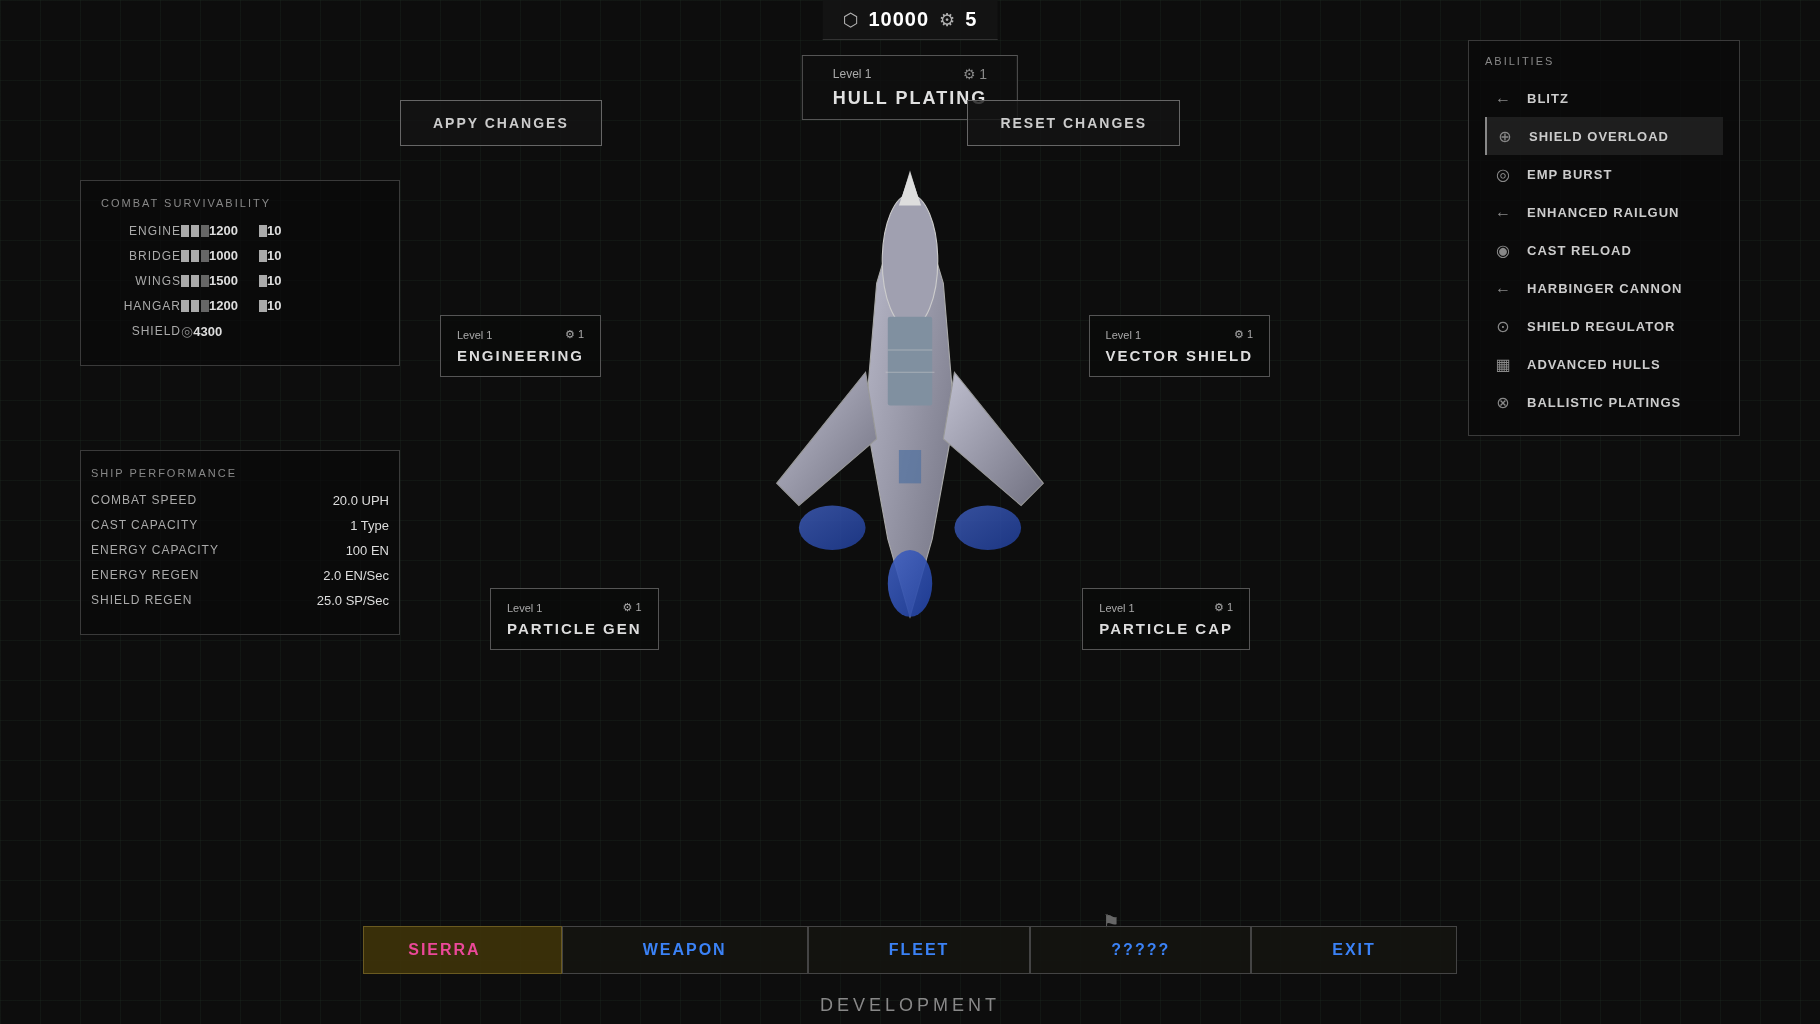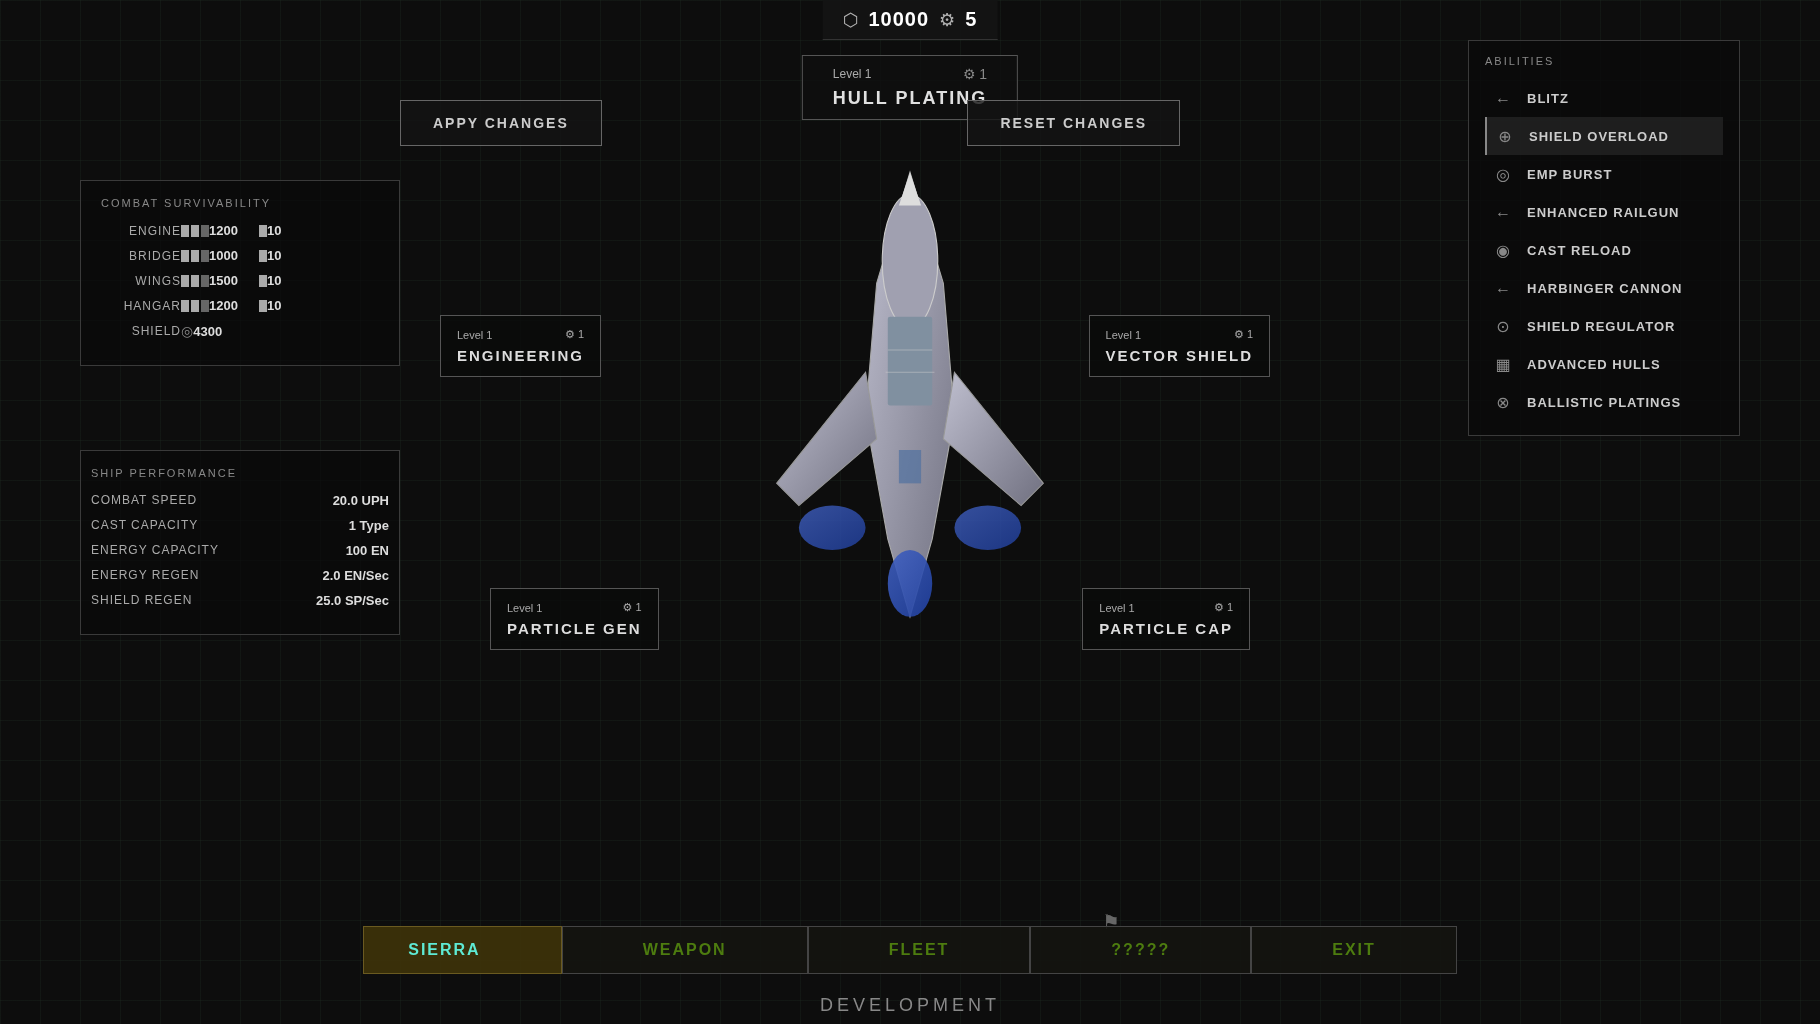--- a/index.html
+++ b/index.html
@@ -199,21 +199,21 @@
 
     .perf-label {
       font-size: 12px;
       color: #aaa;
       letter-spacing: 1px;
     }
 
     .perf-value {
       font-size: 13px;
       color: #ddd;
-      font-weight: bold;
+      font-weight: normal;
     }
 
     
     .module-panel {
       position: absolute;
       background: rgba(10,12,10,0.85);
       border: 1px solid #555;
       padding: 12px 16px;
       min-width: 160px;
     }
@@ -295,27 +295,27 @@
     }
 
     .tab {
       padding: 14px 80px;
       font-size: 16px;
       font-weight: bold;
       letter-spacing: 2px;
       cursor: pointer;
       border: 1px solid #444;
       background: rgba(20,20,15,0.9);
-      color: #4d7c0f;
+      color: #3b82f6;
       position: relative;
     }
 
     .tab.active {
       background: rgba(60,50,10,0.95);
-      color: #5eead4;
+      color: #ec4899;
       border-color: #6a5a20;
       padding-left: 44px;
     }
 
     
     .bottom-title {
       position: absolute;
       bottom: 8px;
       left: 0;
       right: 0;

